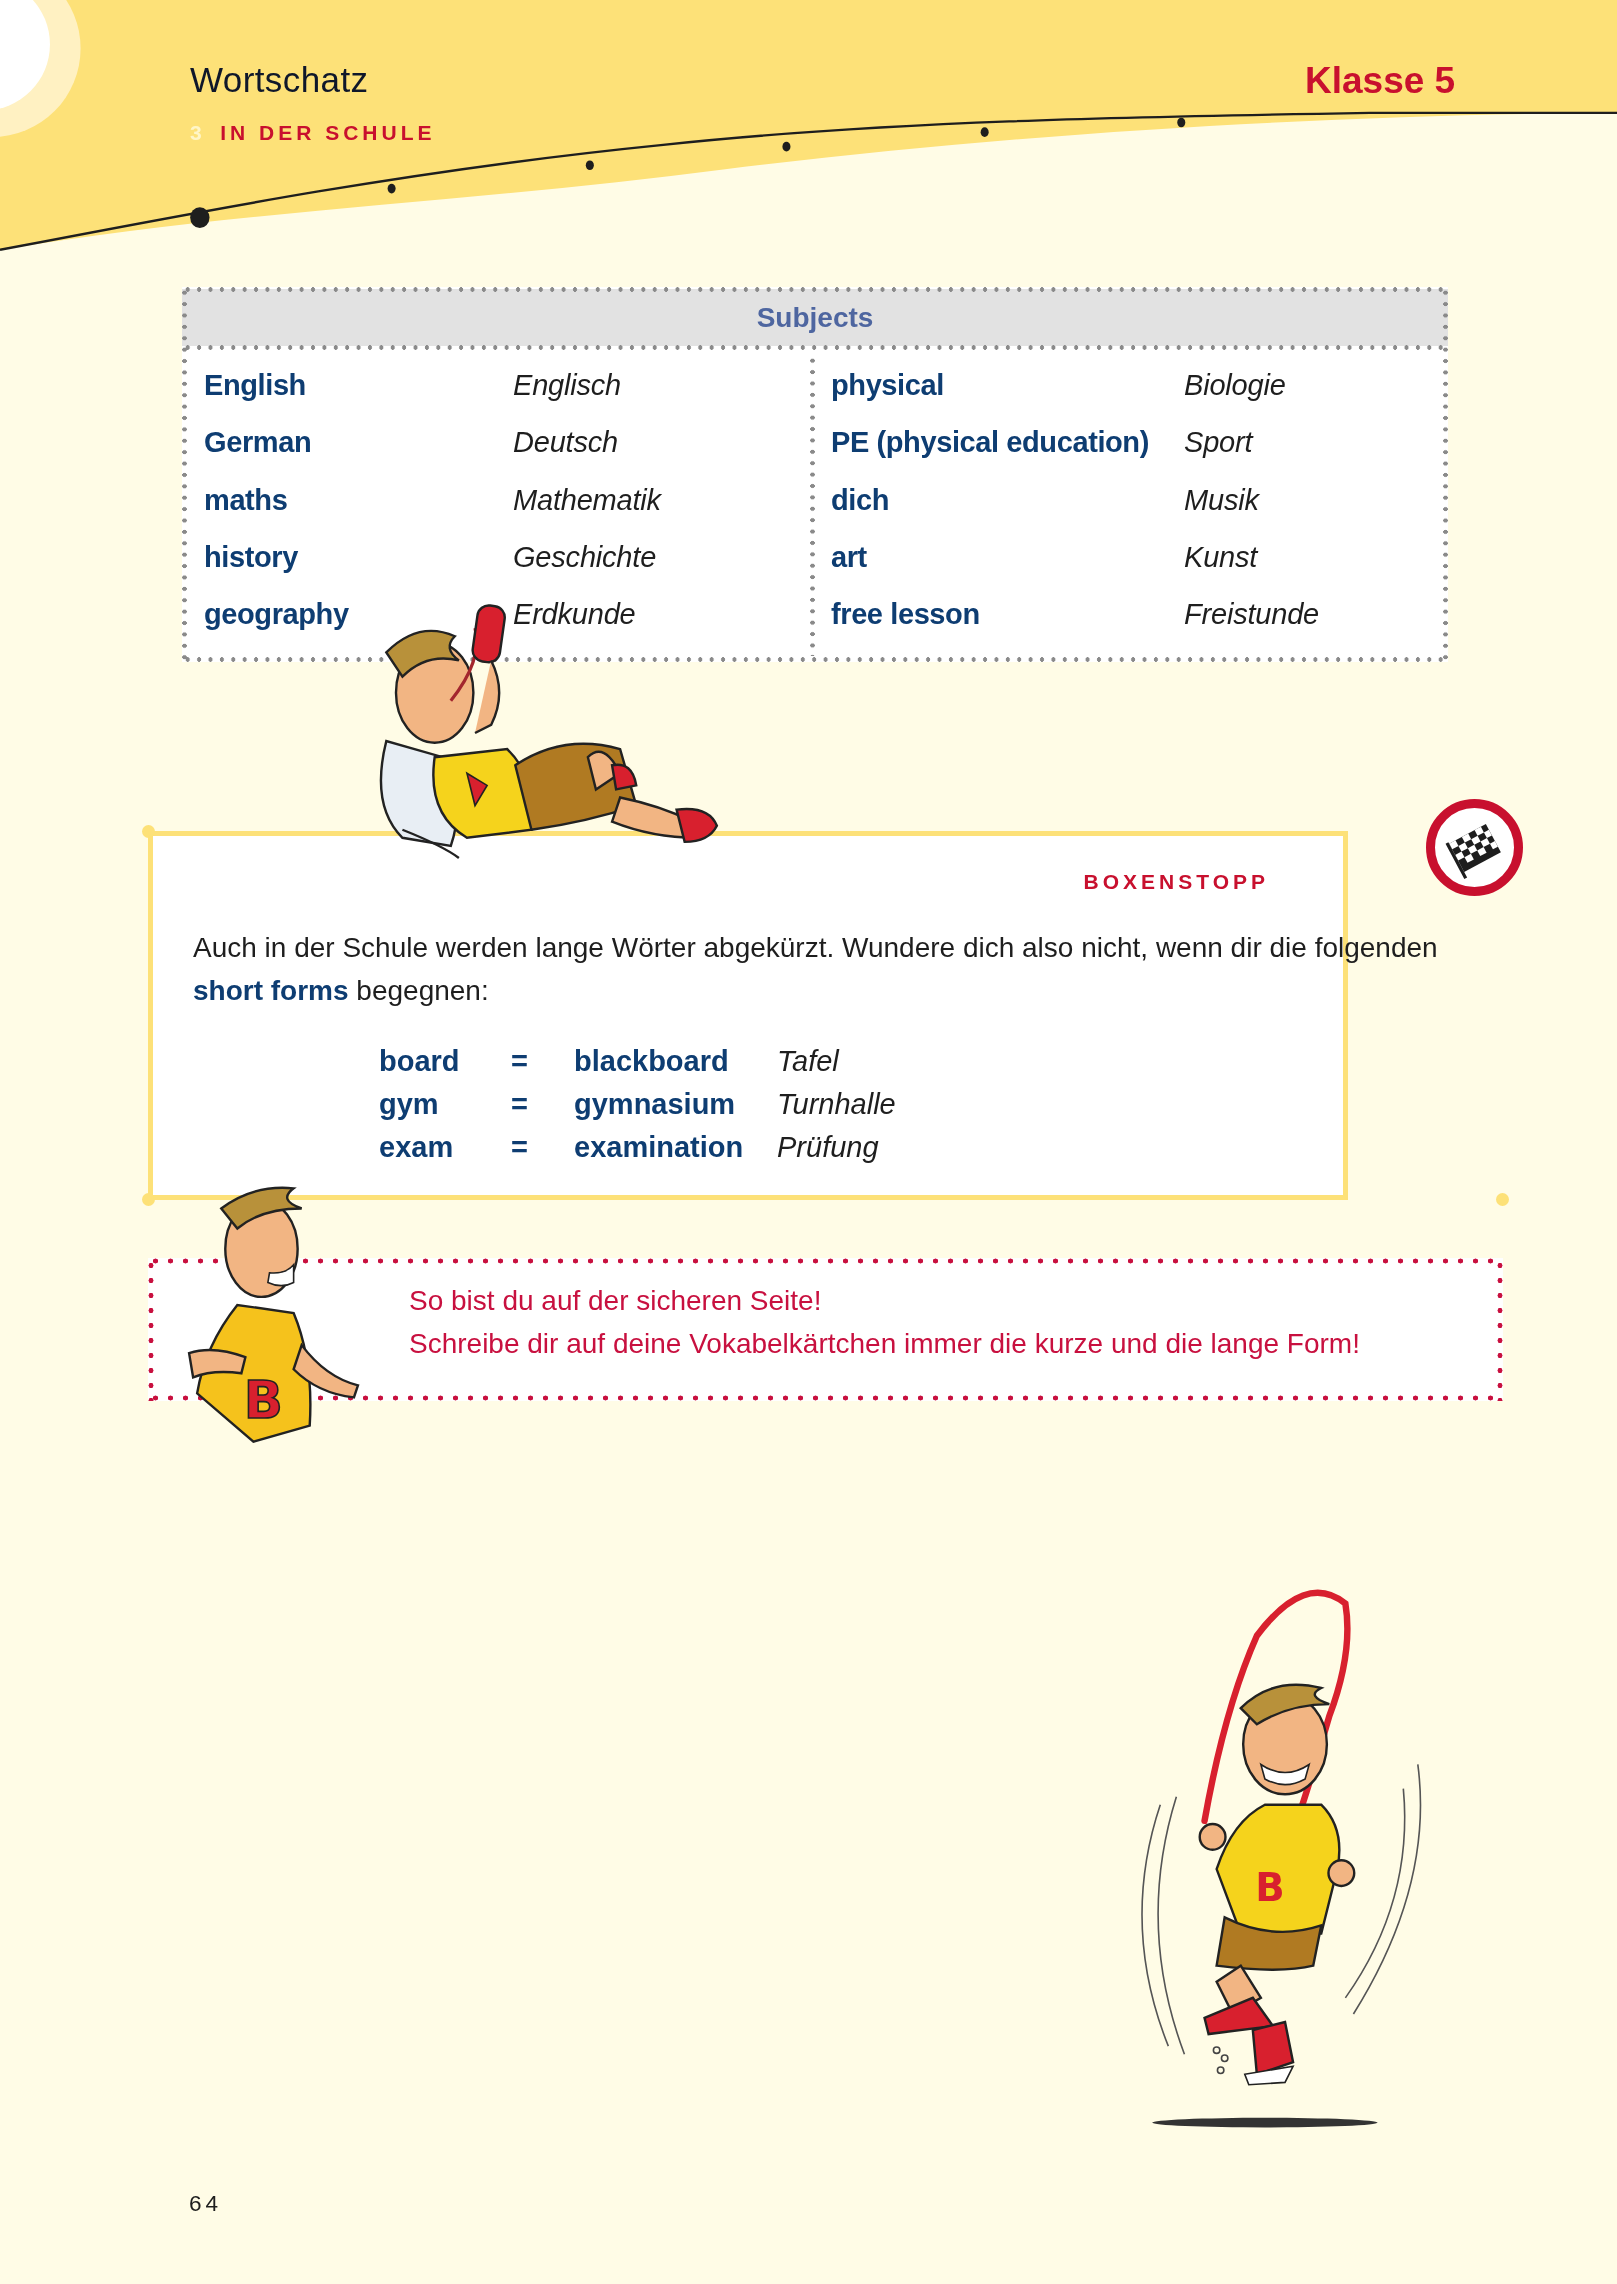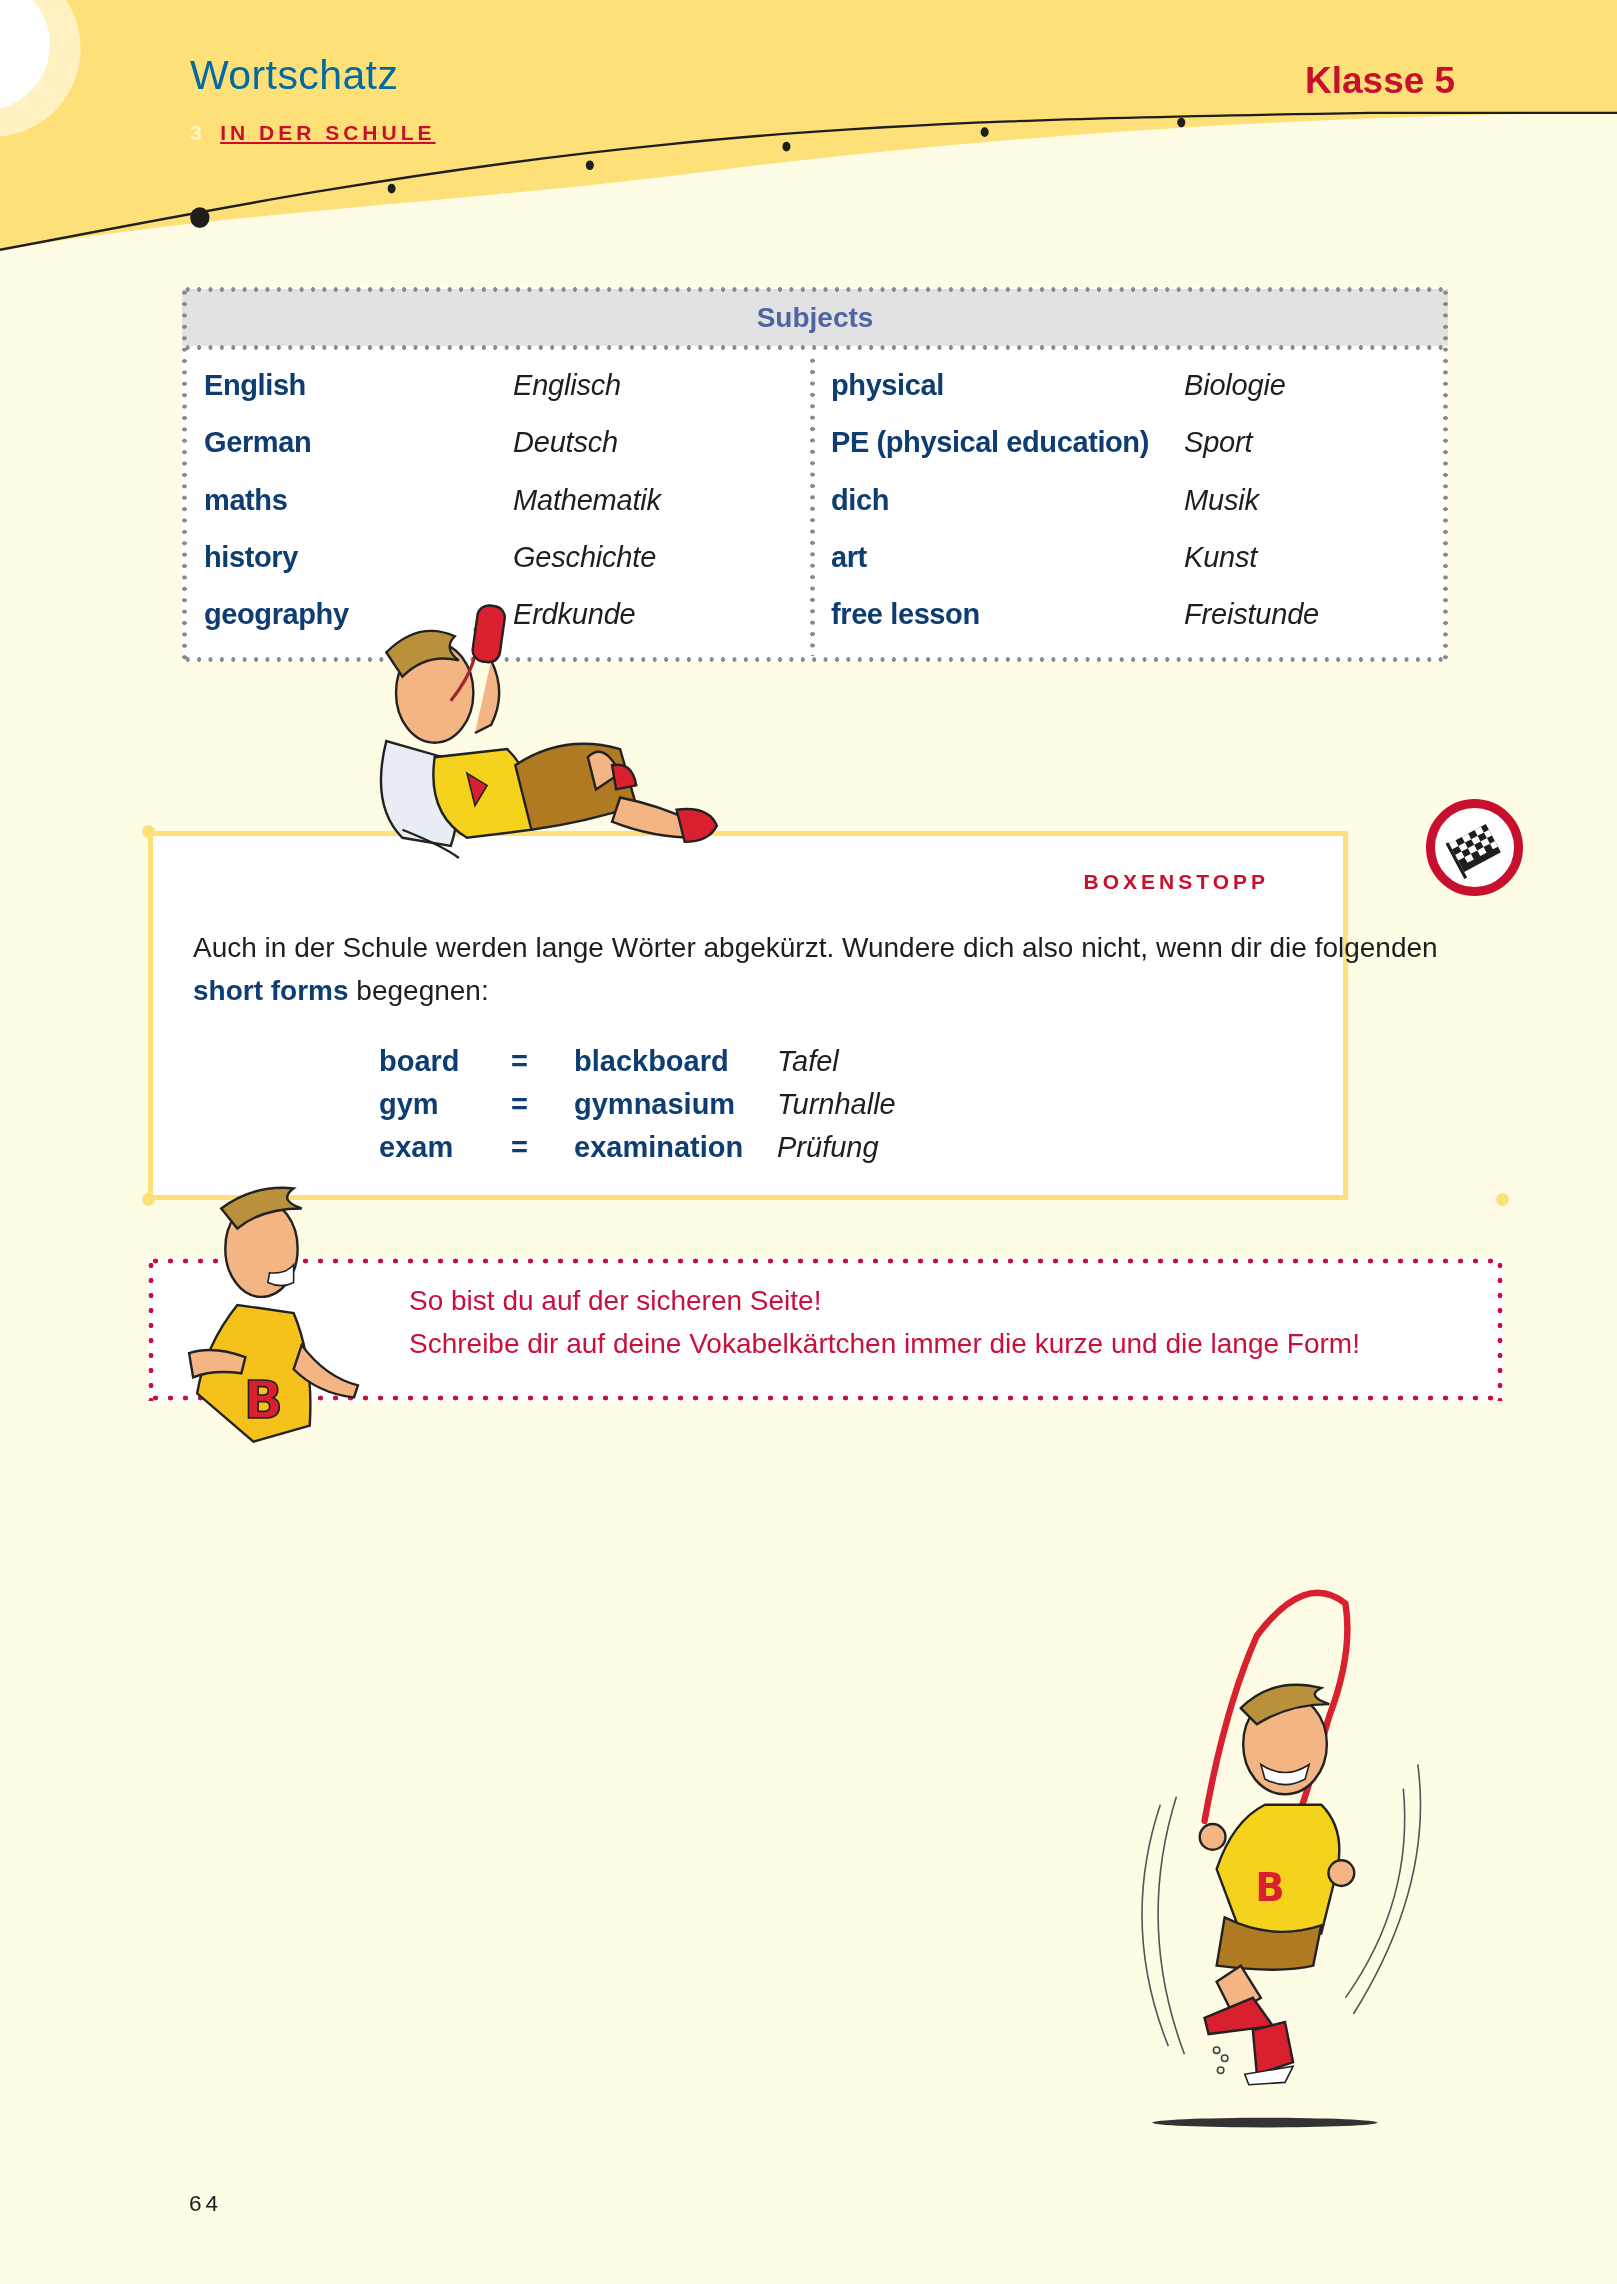--- a/index.html
+++ b/index.html
@@ -9,32 +9,32 @@
     background: #fffce6;
     font-family: "DejaVu Sans", sans-serif;
     overflow: hidden;
   }
   .abs { position: absolute; }
 
   
   #header-band { left: 0; top: 0; width: 1618px; height: 266px; }
 
   .title {
-    left: 190px; top: 52px;
-    font-size: 41px; font-weight: 400; color: #0369a1;
+    left: 190px; top: 60px;
+    font-size: 35px; font-weight: 400; color: #0f172a;
     font-family: "Liberation Sans", sans-serif;
     letter-spacing: 0.4px;
   }
   .chapter {
     left: 190px; top: 121px;
     font-size: 21px; font-weight: bold; letter-spacing: 4px;
     font-family: "Liberation Sans", sans-serif;
   }
   .chapter .num { color: #fff6c8; margin-right: 14.5px; }
-  .chapter .name { color: #c8102e; text-decoration: underline; }
+  .chapter .name { color: #c8102e; }
   .klasse {
     left: 1305px; top: 60px;
     font-size: 37px; font-weight: bold; color: #c8102e;
     font-family: "Liberation Sans", sans-serif;
   }
 
   
   #subjects {
     left: 182px; top: 287px; width: 1266px; height: 375px;
     background: #ffffff;

